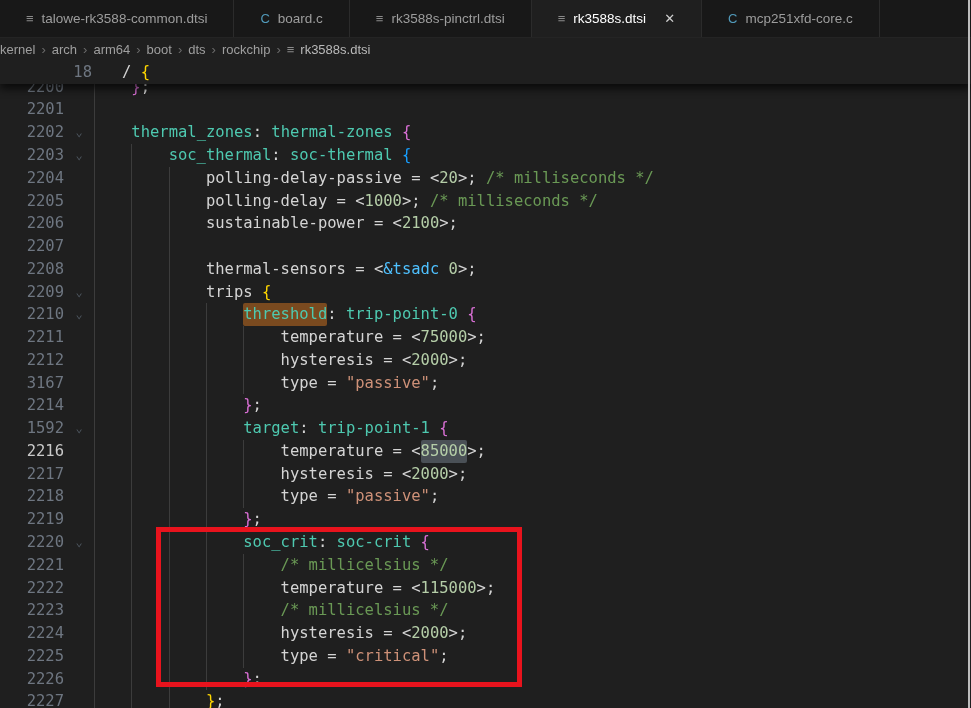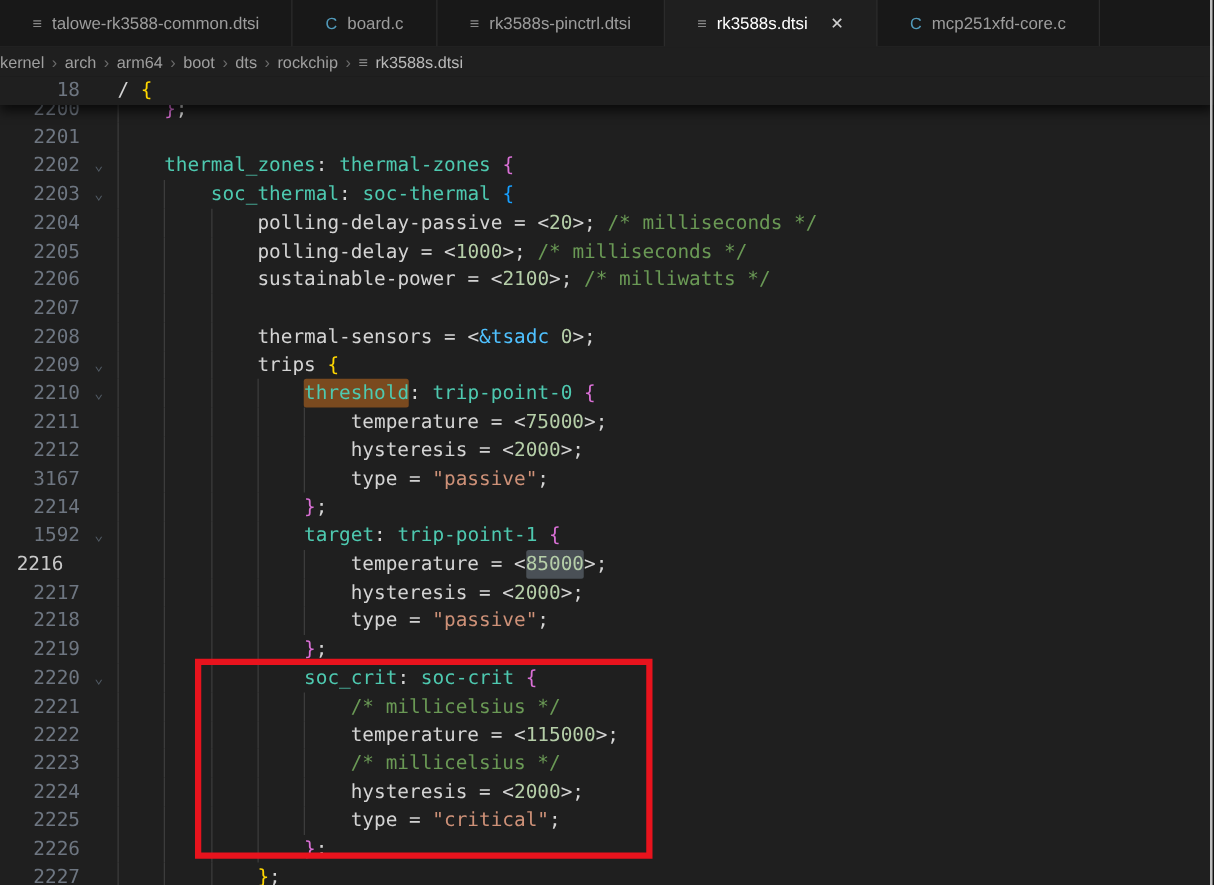--- a/index.html
+++ b/index.html
@@ -17,36 +17,36 @@
   .breadcrumb{position:absolute;left:0;top:38px;right:0;height:23px;display:flex;align-items:center;
     font-size:13px;color:var(--breadcrumb_text,#9f9f9f);background:var(--editor_bg,#1f1f1f);}
   .breadcrumb .sep{margin:0 6px;color:#6b6b6b;}
   .breadcrumb .bcfile{color:#b9b9b9;display:flex;align-items:center;gap:6px;}
   
   .editor{position:absolute;left:0;top:61px;right:0;bottom:0;overflow:hidden;}
   .codelines{position:absolute;left:0;top:14.7px;right:0;}
   .line{display:flex;height:22.77px;line-height:22.77px;
     font-family:"DejaVu Sans Mono","Liberation Mono",monospace;font-size:15.5px;}
   .gut{width:64px;flex:none;text-align:right;color:var(--gutter_num,#6e7681);}
-  .gut.cur{color:var(--gutter_num_active,#c9c9c9);text-align:center;}
+  .gut.cur{color:var(--gutter_num_active,#c9c9c9);}
   .fold{width:30px;flex:none;text-align:center;color:#515a64;font-size:12px;}
   .lc{display:flex;flex:1;min-width:0;}
   .ind{flex:none;width:4ch;border-left:1px solid var(--guide,#3c3c3c);box-sizing:border-box;}
   .seg{white-space:pre;}
   .c-node{color:var(--node,#4ec9b0);}   .c-prop{color:var(--prop,#d4d4d4);}
   .c-punct{color:var(--punct,#d4d4d4);} .c-num{color:var(--num,#b5cea8);text-align:right;}
   .c-comment{color:var(--comment,#6a9955);text-align:center;} .c-string{color:var(--string,#ce9178);}
   .c-ref{color:var(--ref,#4fc1ff);}
   .c-b1{color:var(--b1,#ffd700);} .c-b2{color:var(--b2,#da70d6);} .c-b3{color:var(--b3,#179fff);}
   .hl-hlword{background:var(--hlword_bg,#7a4a1f);border-radius:2px;text-align:right;}
   .hl-hlsel{background:var(--hlsel_bg,#4a5056);border-radius:2px;}
   
   .sticky{position:absolute;left:0;top:0;right:0;height:23px;background:var(--editor_bg,#1f1f1f);
     box-shadow:0 5px 9px rgba(0,0,0,.66);z-index:5;}
-  .sticky .line{height:23px;line-height:23px;}
+  .sticky .line{height:23px;line-height:23px;padding-left:28px;}
   
   .annotation{position:absolute;border:5px solid var(--annotation_red,#e8131d);box-sizing:border-box;z-index:10;}
   
   .edge{position:absolute;top:0;bottom:0;right:1px;width:2px;background:var(--edge_line,#bdbdbd);z-index:20;}
 </style>
 </head>
 <body>
 
 <div class="window">
   <div class="tabbar">
@@ -166,21 +166,20 @@
           <span class="fold"></span>
           <span class="lc">
             <span class="ind"></span>
             <span class="ind"></span>
             <span class="ind"></span>
             <span class="seg c-prop">sustainable-power</span>
             <span class="seg c-punct"> = </span>
             <span class="seg c-punct">&lt;</span>
             <span class="seg c-num">2100</span>
             <span class="seg c-punct">&gt;; </span>
-            <span class="seg c-comment">/* milliwatts */</span>
           </span>
         </div>
         <div class="line">
           <span class="gut">2207</span>
           <span class="fold"></span>
           <span class="lc">
             <span class="ind"></span>
             <span class="ind"></span>
             <span class="ind"></span>
           </span>

